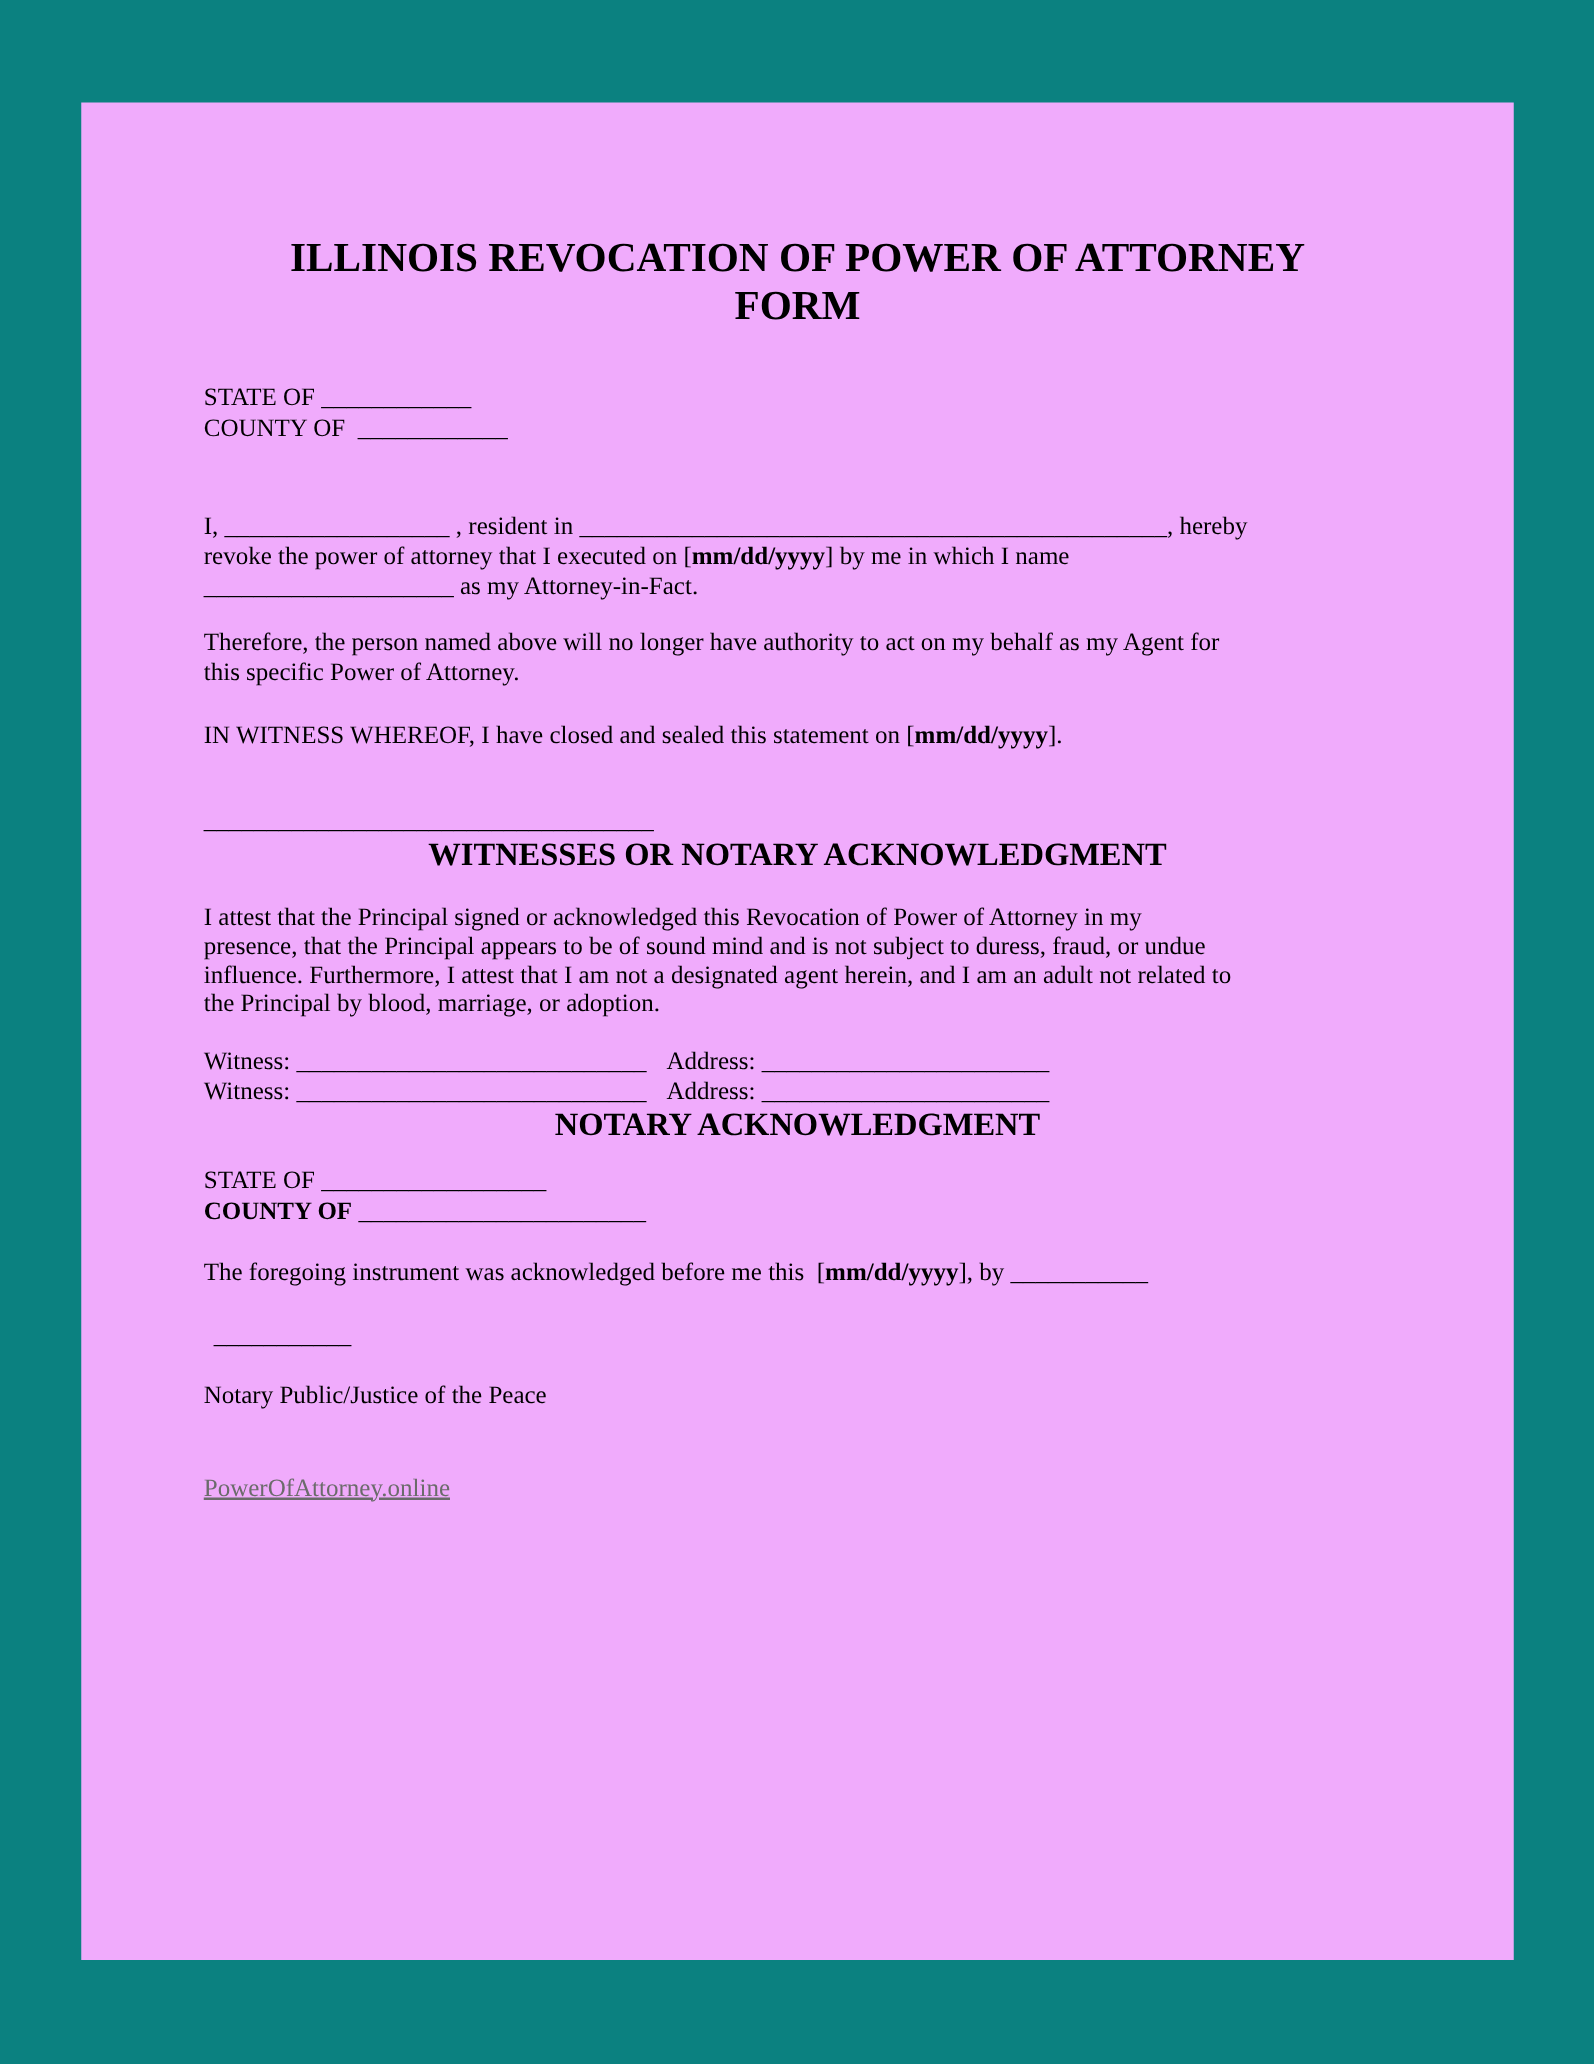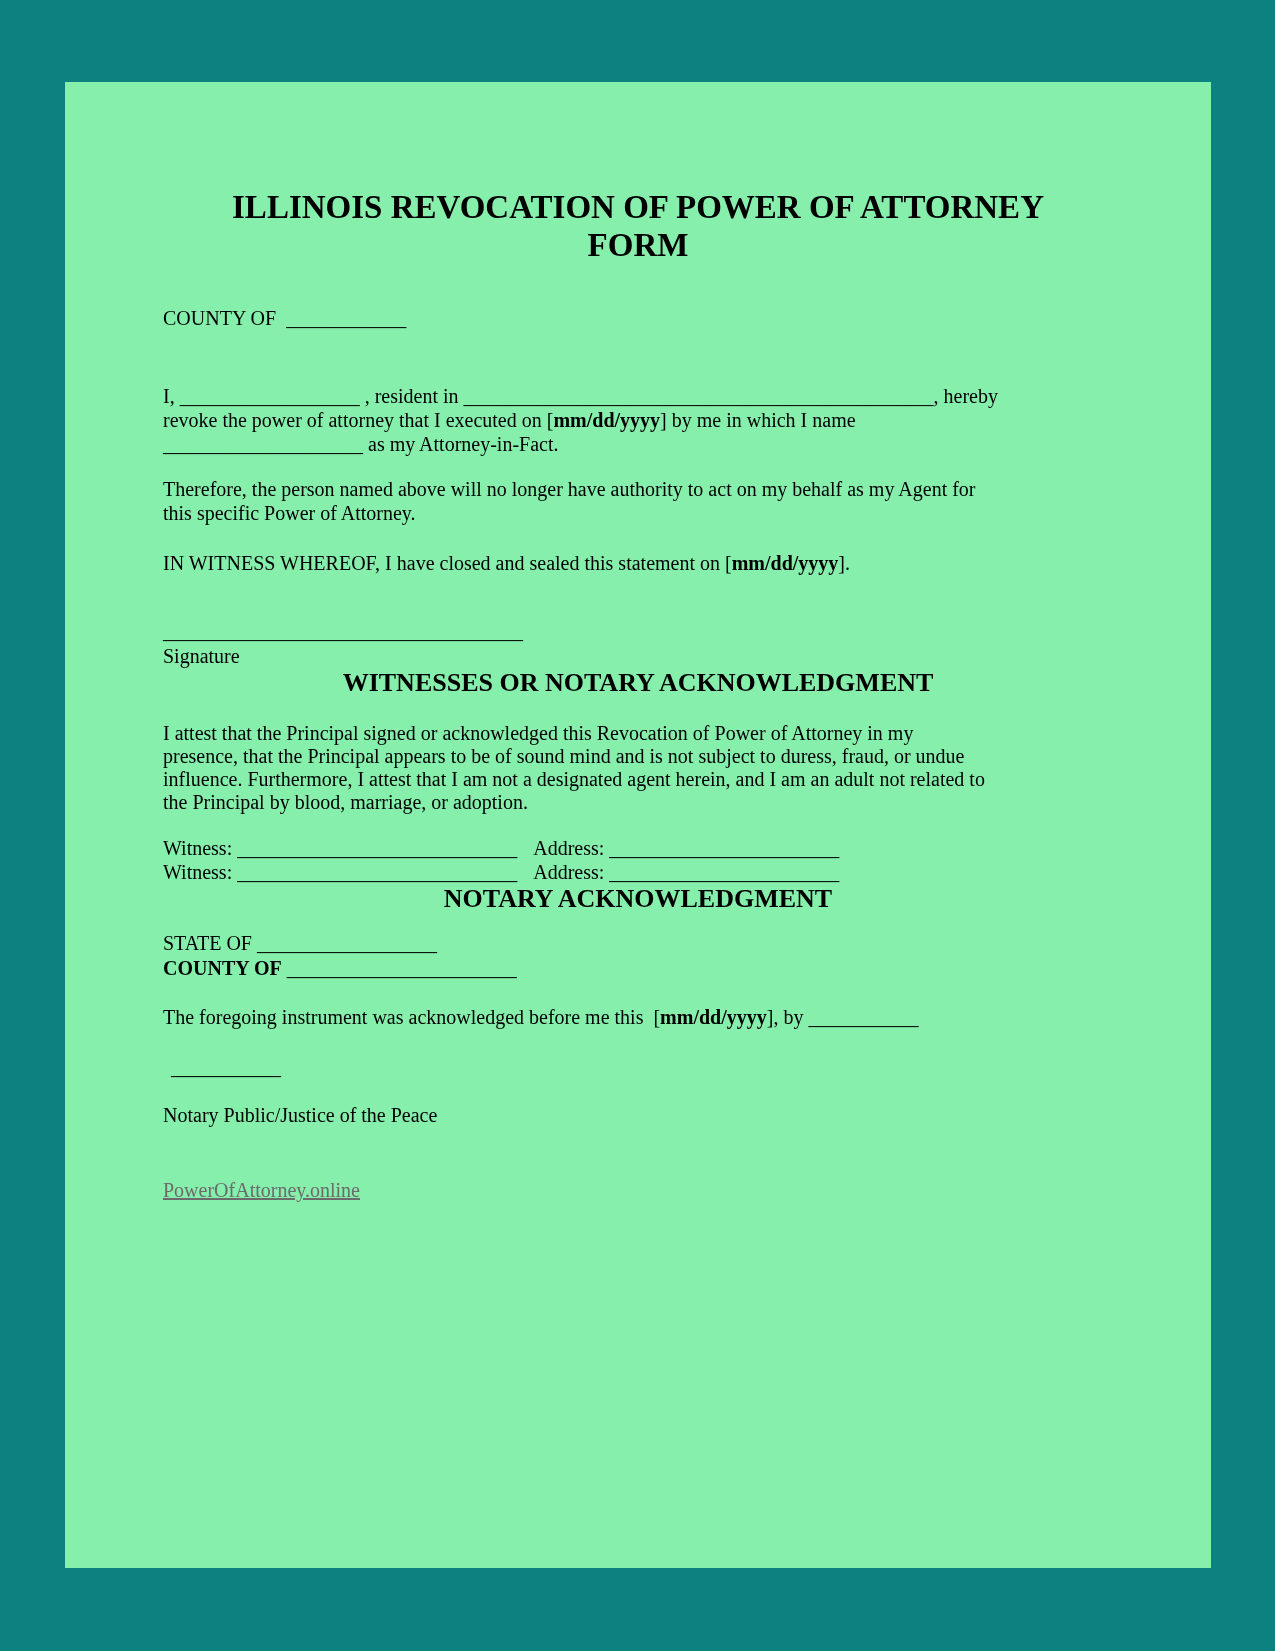--- a/index.html
+++ b/index.html
@@ -10,21 +10,21 @@
     background: #0b8180;
     font-family: "Liberation Serif", "DejaVu Serif", serif;
     color: #000;
   }
   .page {
     position: absolute;
     left: 65px;
     top: 82px;
     width: 1146px;
     height: 1486px;
-    background: #86efac;
+    background: #f0abfc;
     box-sizing: border-box;
     padding: 106px 98px 0 98px;
     overflow: hidden;
   }
   .line { white-space: nowrap; font-size: 20px; line-height: 24px; }
   .b { font-weight: bold; }
 
   h1.doc-title {
     margin: 0;
     text-align: center;
@@ -73,39 +73,39 @@
   }
 </style>
 </head>
 <body>
 
 <div class="page">
 
   <h1 class="doc-title"><span>ILLINOIS REVOCATION OF POWER OF ATTORNEY</span><br><span>FORM</span></h1>
 
   <div class="state-block">
+    <div class="line">STATE OF ____________</div>
     <div class="line">COUNTY OF &nbsp;____________</div>
   </div>
 
   <div class="intro-para">
     <div class="line">I, __________________ , resident in _______________________________________________, hereby</div>
     <div class="line"><span>revoke the power of attorney that I executed on [</span><span class="b">mm/dd/yyyy</span><span>] by me in which I name</span></div>
     <div class="line"><span>____________________</span><span> as my Attorney-in-Fact.</span></div>
   </div>
 
   <div class="therefore-para">
     <div class="line">Therefore, the person named above will no longer have authority to act on my behalf as my Agent for</div>
     <div class="line">this specific Power of Attorney.</div>
   </div>
 
   <div class="line whereof-line"><span>IN WITNESS WHEREOF, I have closed and sealed this statement on [</span><span class="b">mm/dd/yyyy</span><span>].</span></div>
 
   <div class="sig-block">
     <div class="line">____________________________________</div>
-    <div class="line">Signature</div>
   </div>
 
 
   <h2 class="section-heading witnesses-heading">WITNESSES OR NOTARY ACKNOWLEDGMENT</h2>
 
   <div class="attest-para">
     <div class="line">I attest that the Principal signed or acknowledged this Revocation of Power of Attorney in my</div>
     <div class="line">presence, that the Principal appears to be of sound mind and is not subject to duress, fraud, or undue</div>
     <div class="line">influence. Furthermore, I attest that I am not a designated agent herein, and I am an adult not related to</div>
     <div class="line">the Principal by blood, marriage, or adoption.</div>

